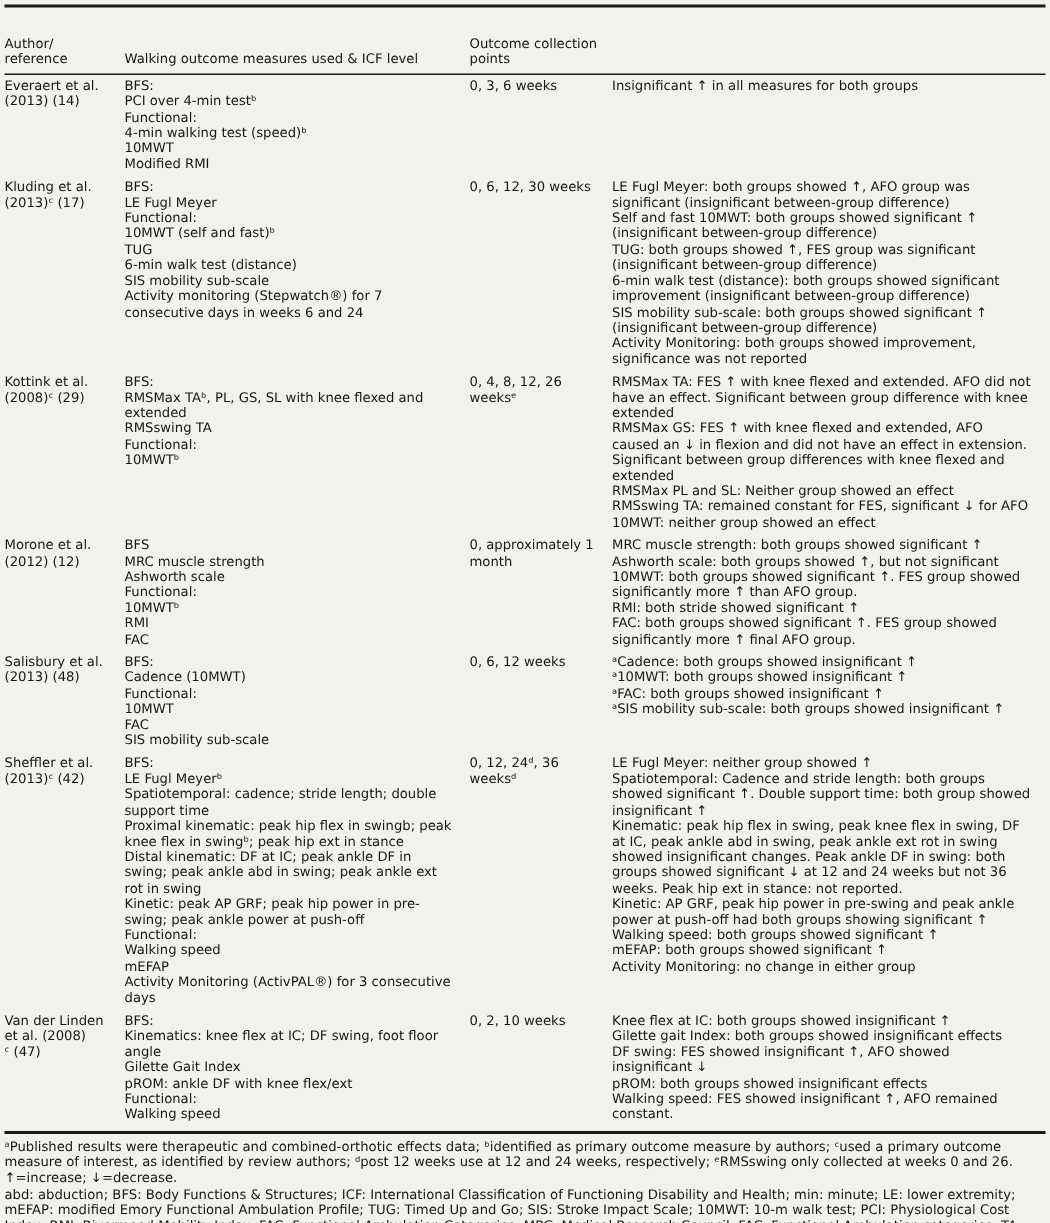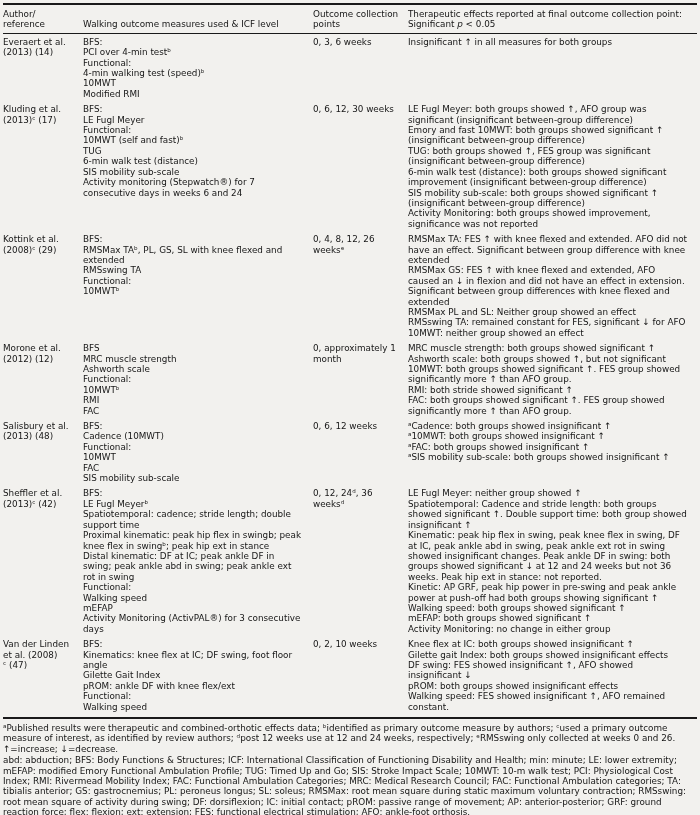--- a/index.html
+++ b/index.html
@@ -15,21 +15,21 @@
     color: #161616;
     -webkit-font-smoothing: antialiased;
   }
   .page { width: 694px; padding: 3px 3px 2px 3px; }
 
   .table { border-top: 2px solid #1a1a1a; }
   .thead {
     display: grid;
     grid-template-columns: 80px 230px 95px 1fr;
     align-items: end;
-    padding: 4px 0 3px 0;
+    padding: 20px 0 3px 0;
     border-bottom: 1px solid #1a1a1a;
   }
   .tbody { border-bottom: 2px solid #1a1a1a; padding-bottom: 3px; }
   .row {
     display: grid;
     grid-template-columns: 80px 230px 95px 1fr;
     padding: 3px 0 2px 0;
   }
   .th, .cell { padding-right: 9px; }
   .pre { white-space: pre-line; }
@@ -44,21 +44,20 @@
 <div class="page">
 
   <div class="table">
 
     <div class="thead">
       <div class="th pre">Author/
 reference</div>
       <div class="th">Walking outcome measures used &amp; ICF level</div>
       <div class="th pre">Outcome collection
 points</div>
-      <div class="th"><span>Therapeutic effects reported at final outcome collection point: Significant </span><span class="it">p</span><span> &lt; 0.05</span></div>
     </div>
 
     <div class="tbody">
 
       <div class="row">
         <div class="cell pre">Everaert et al.
 (2013) (14)</div>
         <div class="cell">
             <div>BFS:</div>
             <div>PCI over 4-min testᵇ</div>
@@ -82,21 +81,21 @@
             <div>Functional:</div>
             <div>10MWT (self and fast)ᵇ</div>
             <div>TUG</div>
             <div>6-min walk test (distance)</div>
             <div>SIS mobility sub-scale</div>
             <div>Activity monitoring (Stepwatch®) for 7 consecutive days in weeks 6 and 24</div>
           </div>
         <div class="cell">0, 6, 12, 30 weeks</div>
         <div class="cell">
             <div>LE Fugl Meyer: both groups showed ↑, AFO group was significant (insignificant between-group difference)</div>
-            <div>Emory and fast 10MWT: both groups showed significant ↑ (insignificant between-group difference)</div>
+            <div>Self and fast 10MWT: both groups showed significant ↑ (insignificant between-group difference)</div>
             <div>TUG: both groups showed ↑, FES group was significant (insignificant between-group difference)</div>
             <div>6-min walk test (distance): both groups showed significant improvement (insignificant between-group difference)</div>
             <div>SIS mobility sub-scale: both groups showed significant ↑ (insignificant between-group difference)</div>
             <div>Activity Monitoring: both groups showed improvement, significance was not reported</div>
           </div>
       </div>
 
       <div class="row">
         <div class="cell pre">Kottink et al.
 (2008)ᶜ (29)</div>
@@ -128,21 +127,21 @@
             <div>10MWTᵇ</div>
             <div>RMI</div>
             <div>FAC</div>
           </div>
         <div class="cell">0, approximately 1 month</div>
         <div class="cell">
             <div>MRC muscle strength: both groups showed significant ↑</div>
             <div>Ashworth scale: both groups showed ↑, but not significant</div>
             <div>10MWT: both groups showed significant ↑. FES group showed significantly more ↑ than AFO group.</div>
             <div>RMI: both stride showed significant ↑</div>
-            <div>FAC: both groups showed significant ↑. FES group showed significantly more ↑ than AFO group.</div>
+            <div>FAC: both groups showed significant ↑. FES group showed significantly more ↑ final AFO group.</div>
           </div>
       </div>
 
       <div class="row">
         <div class="cell pre">Salisbury et al.
 (2013) (48)</div>
         <div class="cell">
             <div>BFS:</div>
             <div>Cadence (10MWT)</div>
             <div>Functional:</div>
@@ -161,20 +160,21 @@
 
       <div class="row">
         <div class="cell pre">Sheffler et al.
 (2013)ᶜ (42)</div>
         <div class="cell">
             <div>BFS:</div>
             <div>LE Fugl Meyerᵇ</div>
             <div>Spatiotemporal: cadence; stride length; double support time</div>
             <div>Proximal kinematic: peak hip flex in swingb; peak knee flex in swingᵇ; peak hip ext in stance</div>
             <div>Distal kinematic: DF at IC; peak ankle DF in swing; peak ankle abd in swing; peak ankle ext rot in swing</div>
+            <div>Kinetic: peak AP GRF; peak hip power in pre-swing; peak ankle power at push-off</div>
             <div>Functional:</div>
             <div>Walking speed</div>
             <div>mEFAP</div>
             <div>Activity Monitoring (ActivPAL®) for 3 consecutive days</div>
           </div>
         <div class="cell">0, 12, 24ᵈ, 36 weeksᵈ</div>
         <div class="cell">
             <div>LE Fugl Meyer: neither group showed ↑</div>
             <div>Spatiotemporal: Cadence and stride length: both groups showed significant ↑. Double support time: both group showed insignificant ↑</div>
             <div>Kinematic: peak hip flex in swing, peak knee flex in swing, DF at IC, peak ankle abd in swing, peak ankle ext rot in swing showed insignificant changes. Peak ankle DF in swing: both groups showed significant ↓ at 12 and 24 weeks but not 36 weeks. Peak hip ext in stance: not reported.</div>

